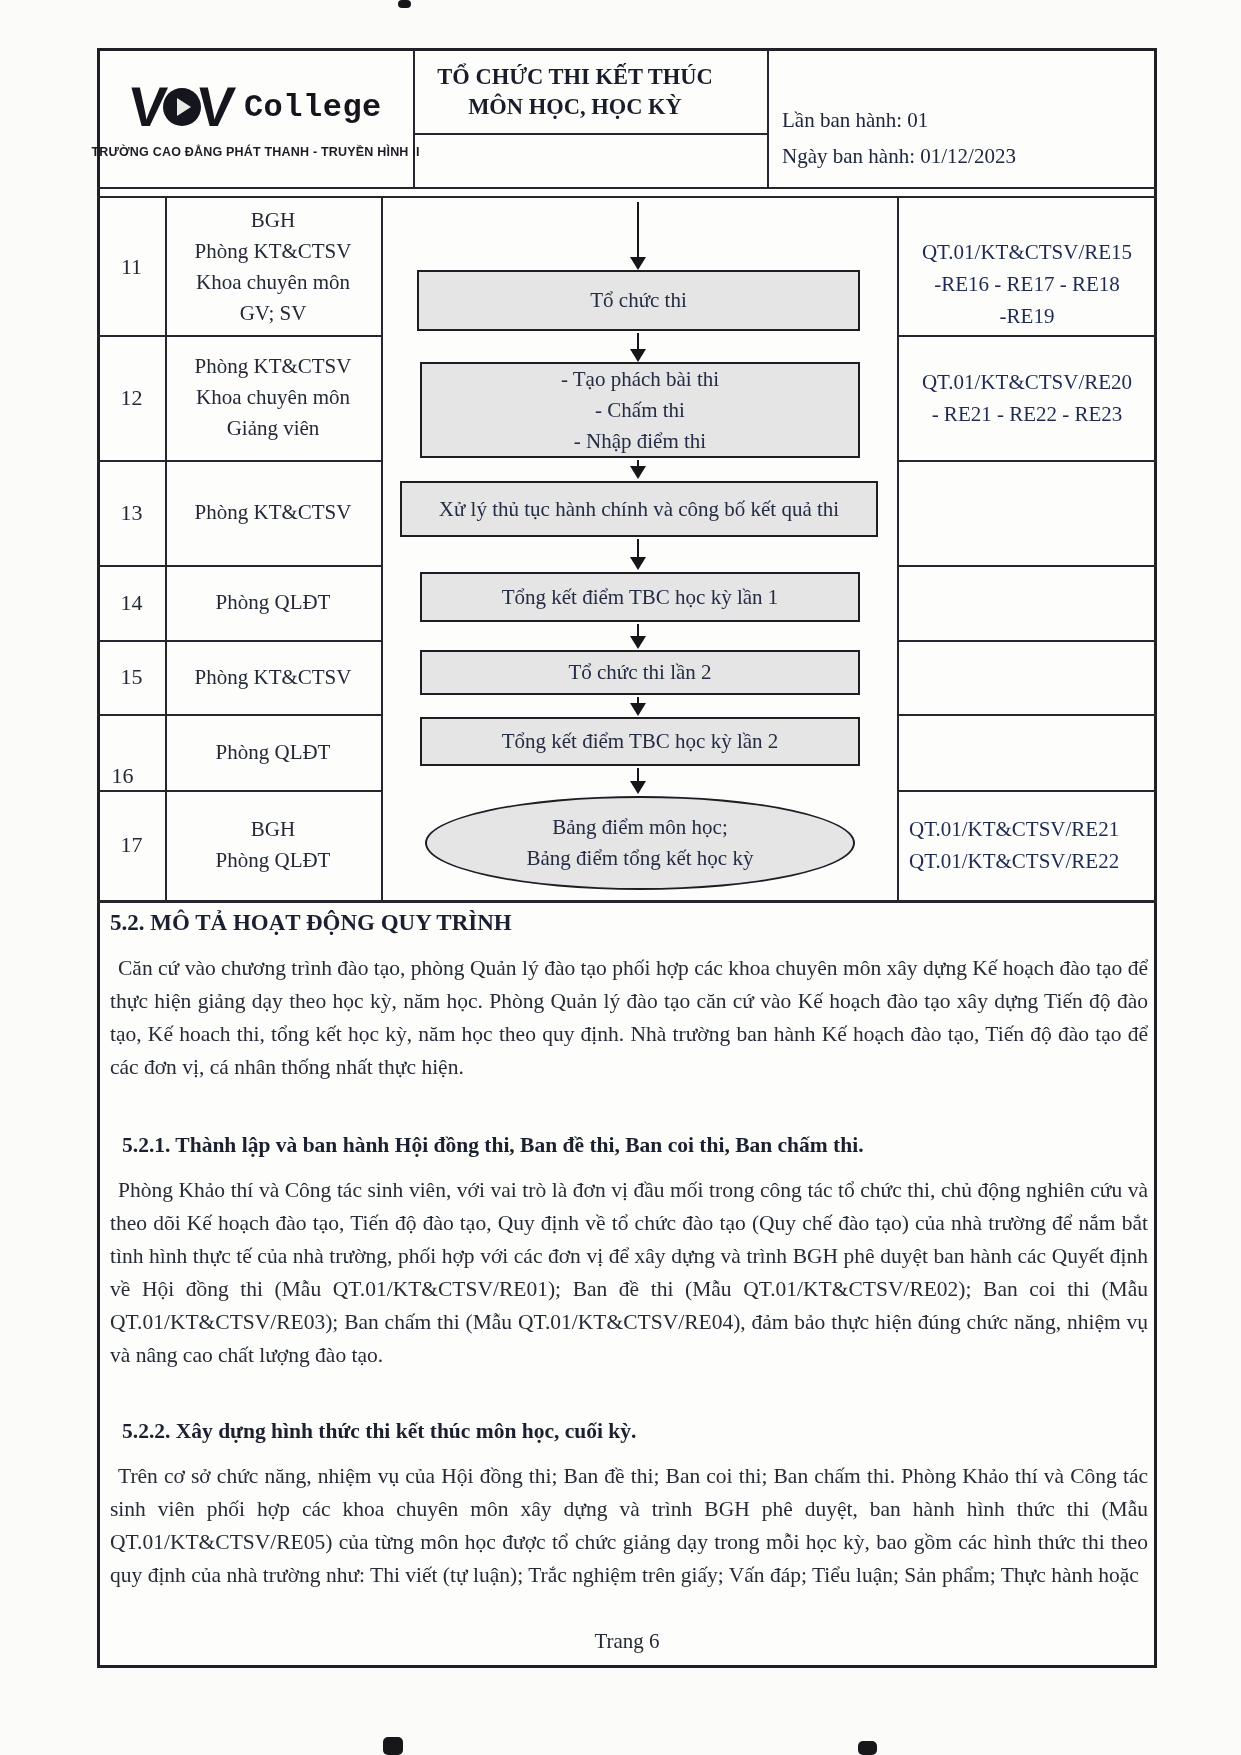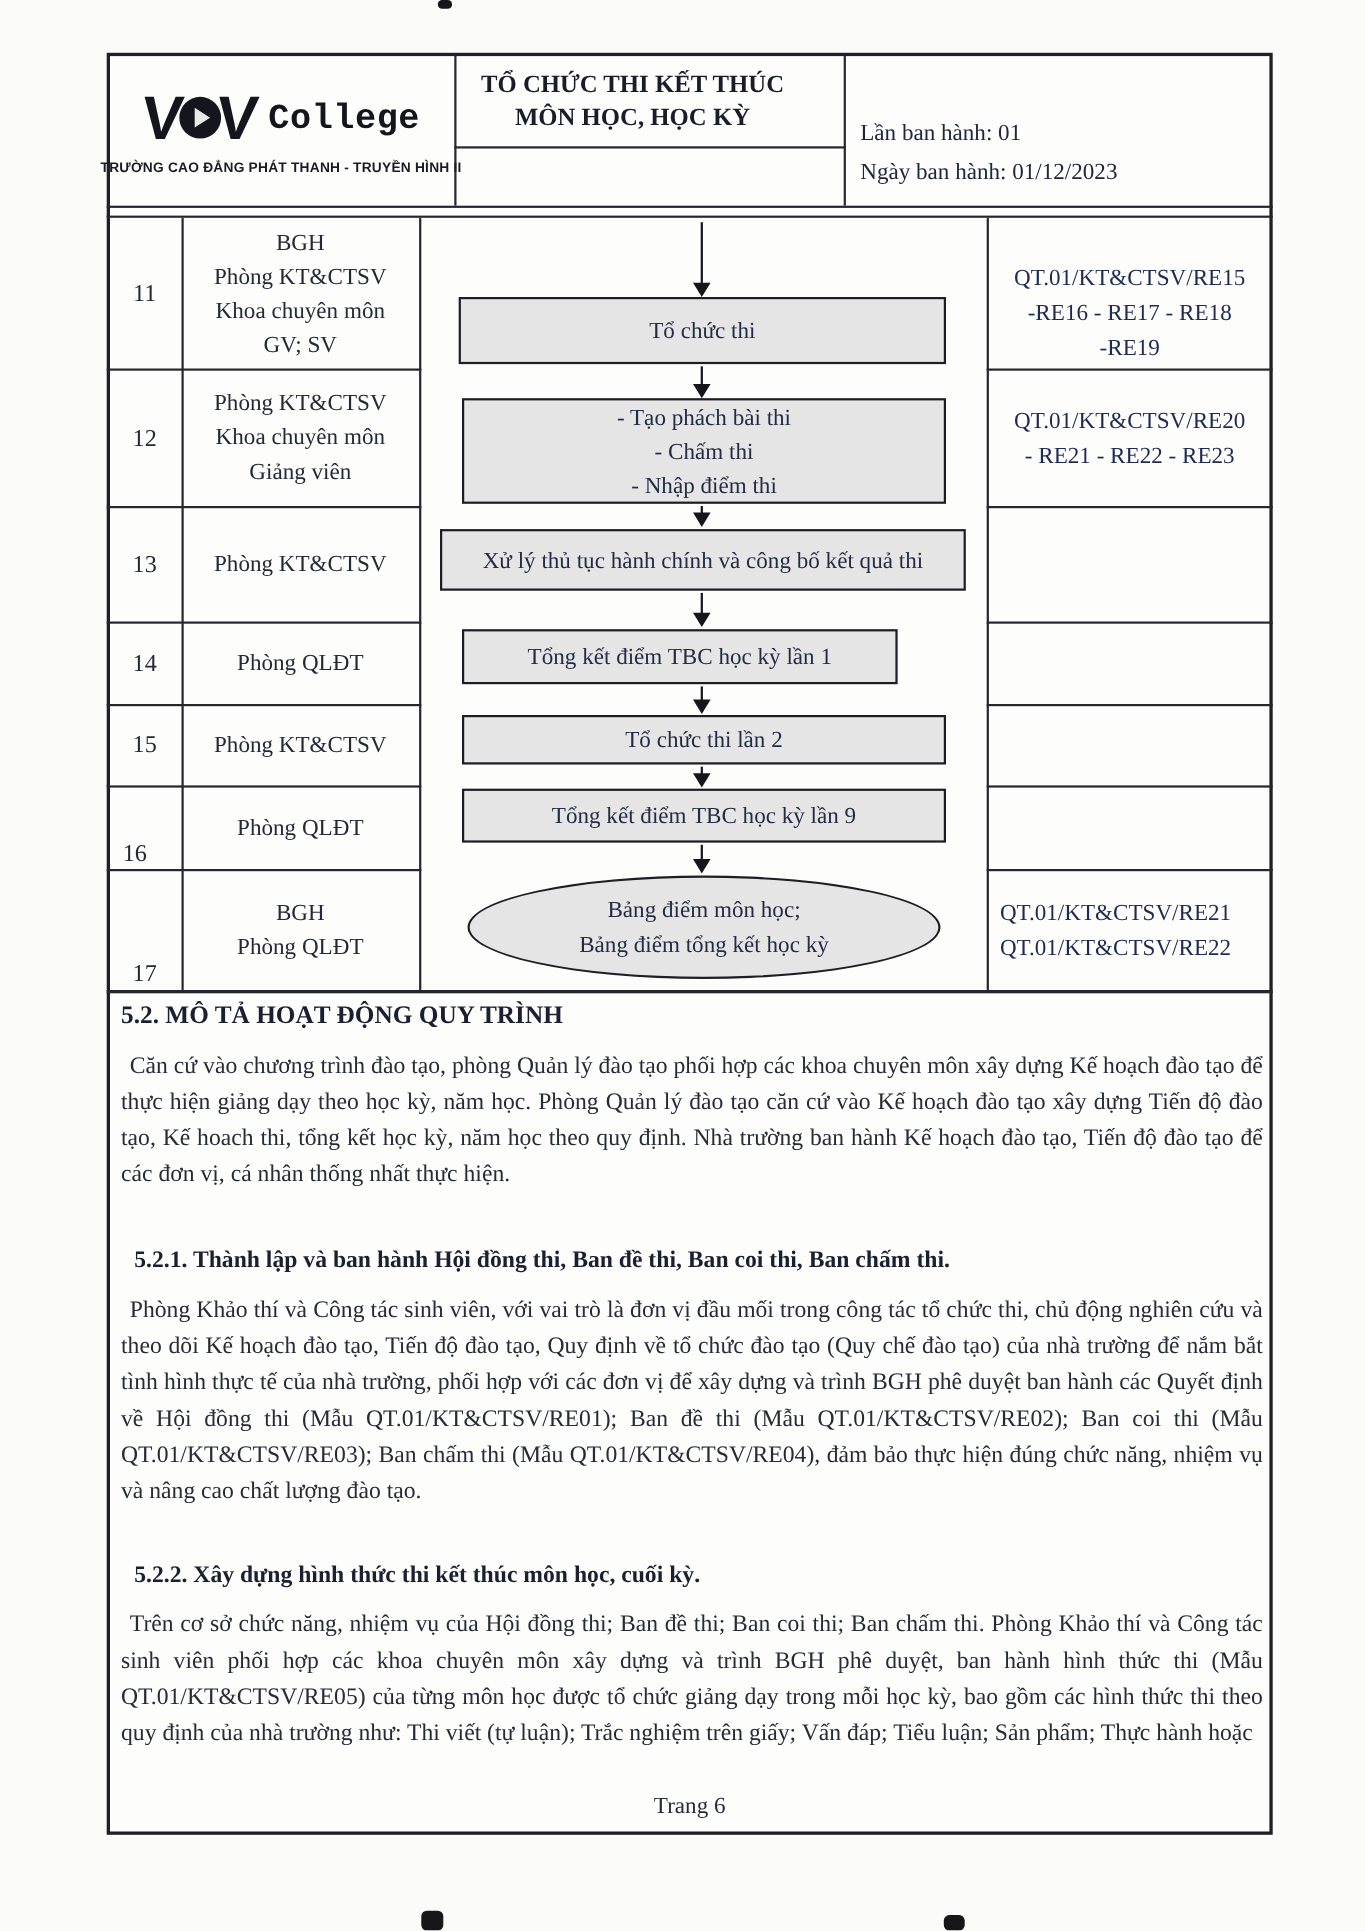--- a/index.html
+++ b/index.html
@@ -113,21 +113,21 @@
   <div class="hline" style="left:897px;top:640px;width:260px;"></div>
   <div class="hline" style="left:897px;top:714px;width:260px;"></div>
   <div class="hline" style="left:897px;top:790px;width:260px;"></div>
 
   <div class="cell num" style="left:100px;top:198px;width:63px;height:137px;">11</div>
   <div class="cell num" style="left:100px;top:337px;width:63px;height:121px;">12</div>
   <div class="cell num" style="left:100px;top:462px;width:63px;height:101px;">13</div>
   <div class="cell num" style="left:100px;top:567px;width:63px;height:71px;">14</div>
   <div class="cell num" style="left:100px;top:642px;width:63px;height:70px;">15</div>
   <div class="cell num" style="left:91px;top:716px;width:63px;height:72px;margin-top:24px;">16</div>
-  <div class="cell num" style="left:100px;top:832px;width:63px;height:106px;">17</div>
+  <div class="cell num" style="left:100px;top:792px;width:63px;height:106px;">17</div>
 
   <div class="cell resp" style="left:167px;top:198px;width:212px;height:137px;">
     <div>BGH</div>
     <div>Phòng KT&amp;CTSV</div>
     <div>Khoa chuyên môn</div>
     <div>GV; SV</div>
   </div>
   <div class="cell resp" style="left:167px;top:337px;width:212px;height:121px;">
     <div>Phòng KT&amp;CTSV</div>
     <div>Khoa chuyên môn</div>
@@ -183,36 +183,36 @@
   <div class="astem" style="left:637px;top:460px;height:8px;"></div>
   <div class="ahead" style="left:630px;top:466px;"></div>
 
   <div class="fbox" style="left:400px;top:481px;width:478px;height:56px;">
     <div>Xử lý thủ tục hành chính và công bố kết quả thi</div>
   </div>
 
   <div class="astem" style="left:637px;top:539px;height:20px;"></div>
   <div class="ahead" style="left:630px;top:557px;"></div>
 
-  <div class="fbox" style="left:420px;top:572px;width:396px;height:50px;">
+  <div class="fbox" style="left:420px;top:572px;width:440px;height:50px;">
     <div>Tổng kết điểm TBC học kỳ lần 1</div>
   </div>
 
   <div class="astem" style="left:637px;top:624px;height:14px;"></div>
   <div class="ahead" style="left:630px;top:636px;"></div>
 
   <div class="fbox" style="left:420px;top:650px;width:440px;height:45px;">
     <div>Tổ chức thi lần 2</div>
   </div>
 
   <div class="astem" style="left:637px;top:697px;height:8px;"></div>
   <div class="ahead" style="left:630px;top:703px;"></div>
 
   <div class="fbox" style="left:420px;top:717px;width:440px;height:49px;">
-    <div>Tổng kết điểm TBC học kỳ lần 9</div>
+    <div>Tổng kết điểm TBC học kỳ lần 2</div>
   </div>
 
   <div class="astem" style="left:637px;top:768px;height:15px;"></div>
   <div class="ahead" style="left:630px;top:781px;"></div>
 
   <div class="fbox ellipse" style="left:425px;top:796px;width:430px;height:94px;">
     <div>Bảng điểm môn học;</div>
     <div>Bảng điểm tổng kết học kỳ</div>
   </div>
 

